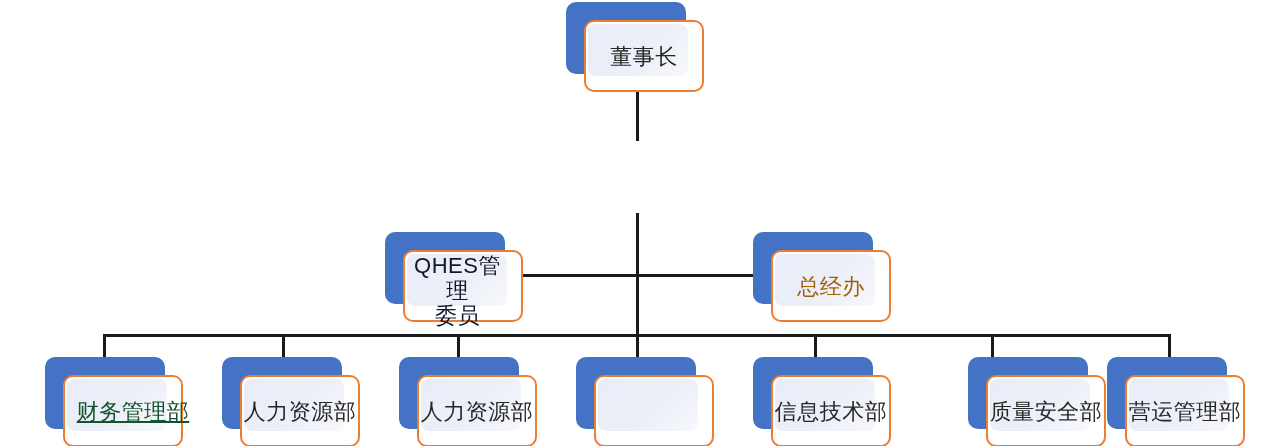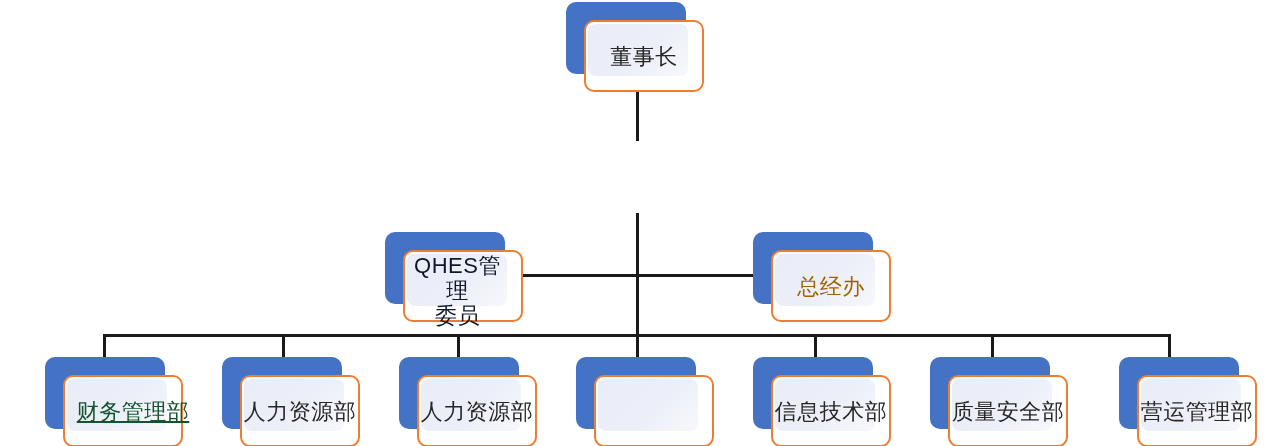--- a/index.html
+++ b/index.html
@@ -132,27 +132,27 @@
         <div class="card-fill" style="width: 100px; height: 52px;"></div>
       </div>
     </div>
     <div class="node" style="left: 753px; top: 357px; width: 138px; height: 90px;">
       <div class="blue-plate" style="width: 120px; height: 72px; background: rgb(68, 114, 196);"></div>
       <div class="card" style="left: 18px; top: 18px; width: 120px; height: 72px; border-color: rgb(237, 125, 49); background: rgb(255, 255, 255);">
         <div class="card-fill" style="width: 100px; height: 52px;"></div>
       </div>
       <div class="label" style="left: 18px; top: 18px; width: 120px; height: 72px; color: rgb(38, 38, 38);">信息技术部</div>
     </div>
-    <div class="node" style="left: 930px; top: 357px; width: 138px; height: 90px;">
+    <div class="node" style="left: 968px; top: 357px; width: 138px; height: 90px;">
       <div class="blue-plate" style="width: 120px; height: 72px; background: rgb(68, 114, 196);"></div>
       <div class="card" style="left: 18px; top: 18px; width: 120px; height: 72px; border-color: rgb(237, 125, 49); background: rgb(255, 255, 255);">
         <div class="card-fill" style="width: 100px; height: 52px;"></div>
       </div>
       <div class="label" style="left: 18px; top: 18px; width: 120px; height: 72px; color: rgb(38, 38, 38);">质量安全部</div>
     </div>
-    <div class="node" style="left: 1107px; top: 357px; width: 138px; height: 90px; margin-left: 12px;">
+    <div class="node" style="left: 1107px; top: 357px; width: 138px; height: 90px;">
       <div class="blue-plate" style="width: 120px; height: 72px; background: rgb(68, 114, 196);"></div>
       <div class="card" style="left: 18px; top: 18px; width: 120px; height: 72px; border-color: rgb(237, 125, 49); background: rgb(255, 255, 255);">
         <div class="card-fill" style="width: 100px; height: 52px;"></div>
       </div>
       <div class="label" style="left: 18px; top: 18px; width: 120px; height: 72px; color: rgb(38, 38, 38);">营运管理部</div>
     </div>
   </div>
 
 </body></html>

